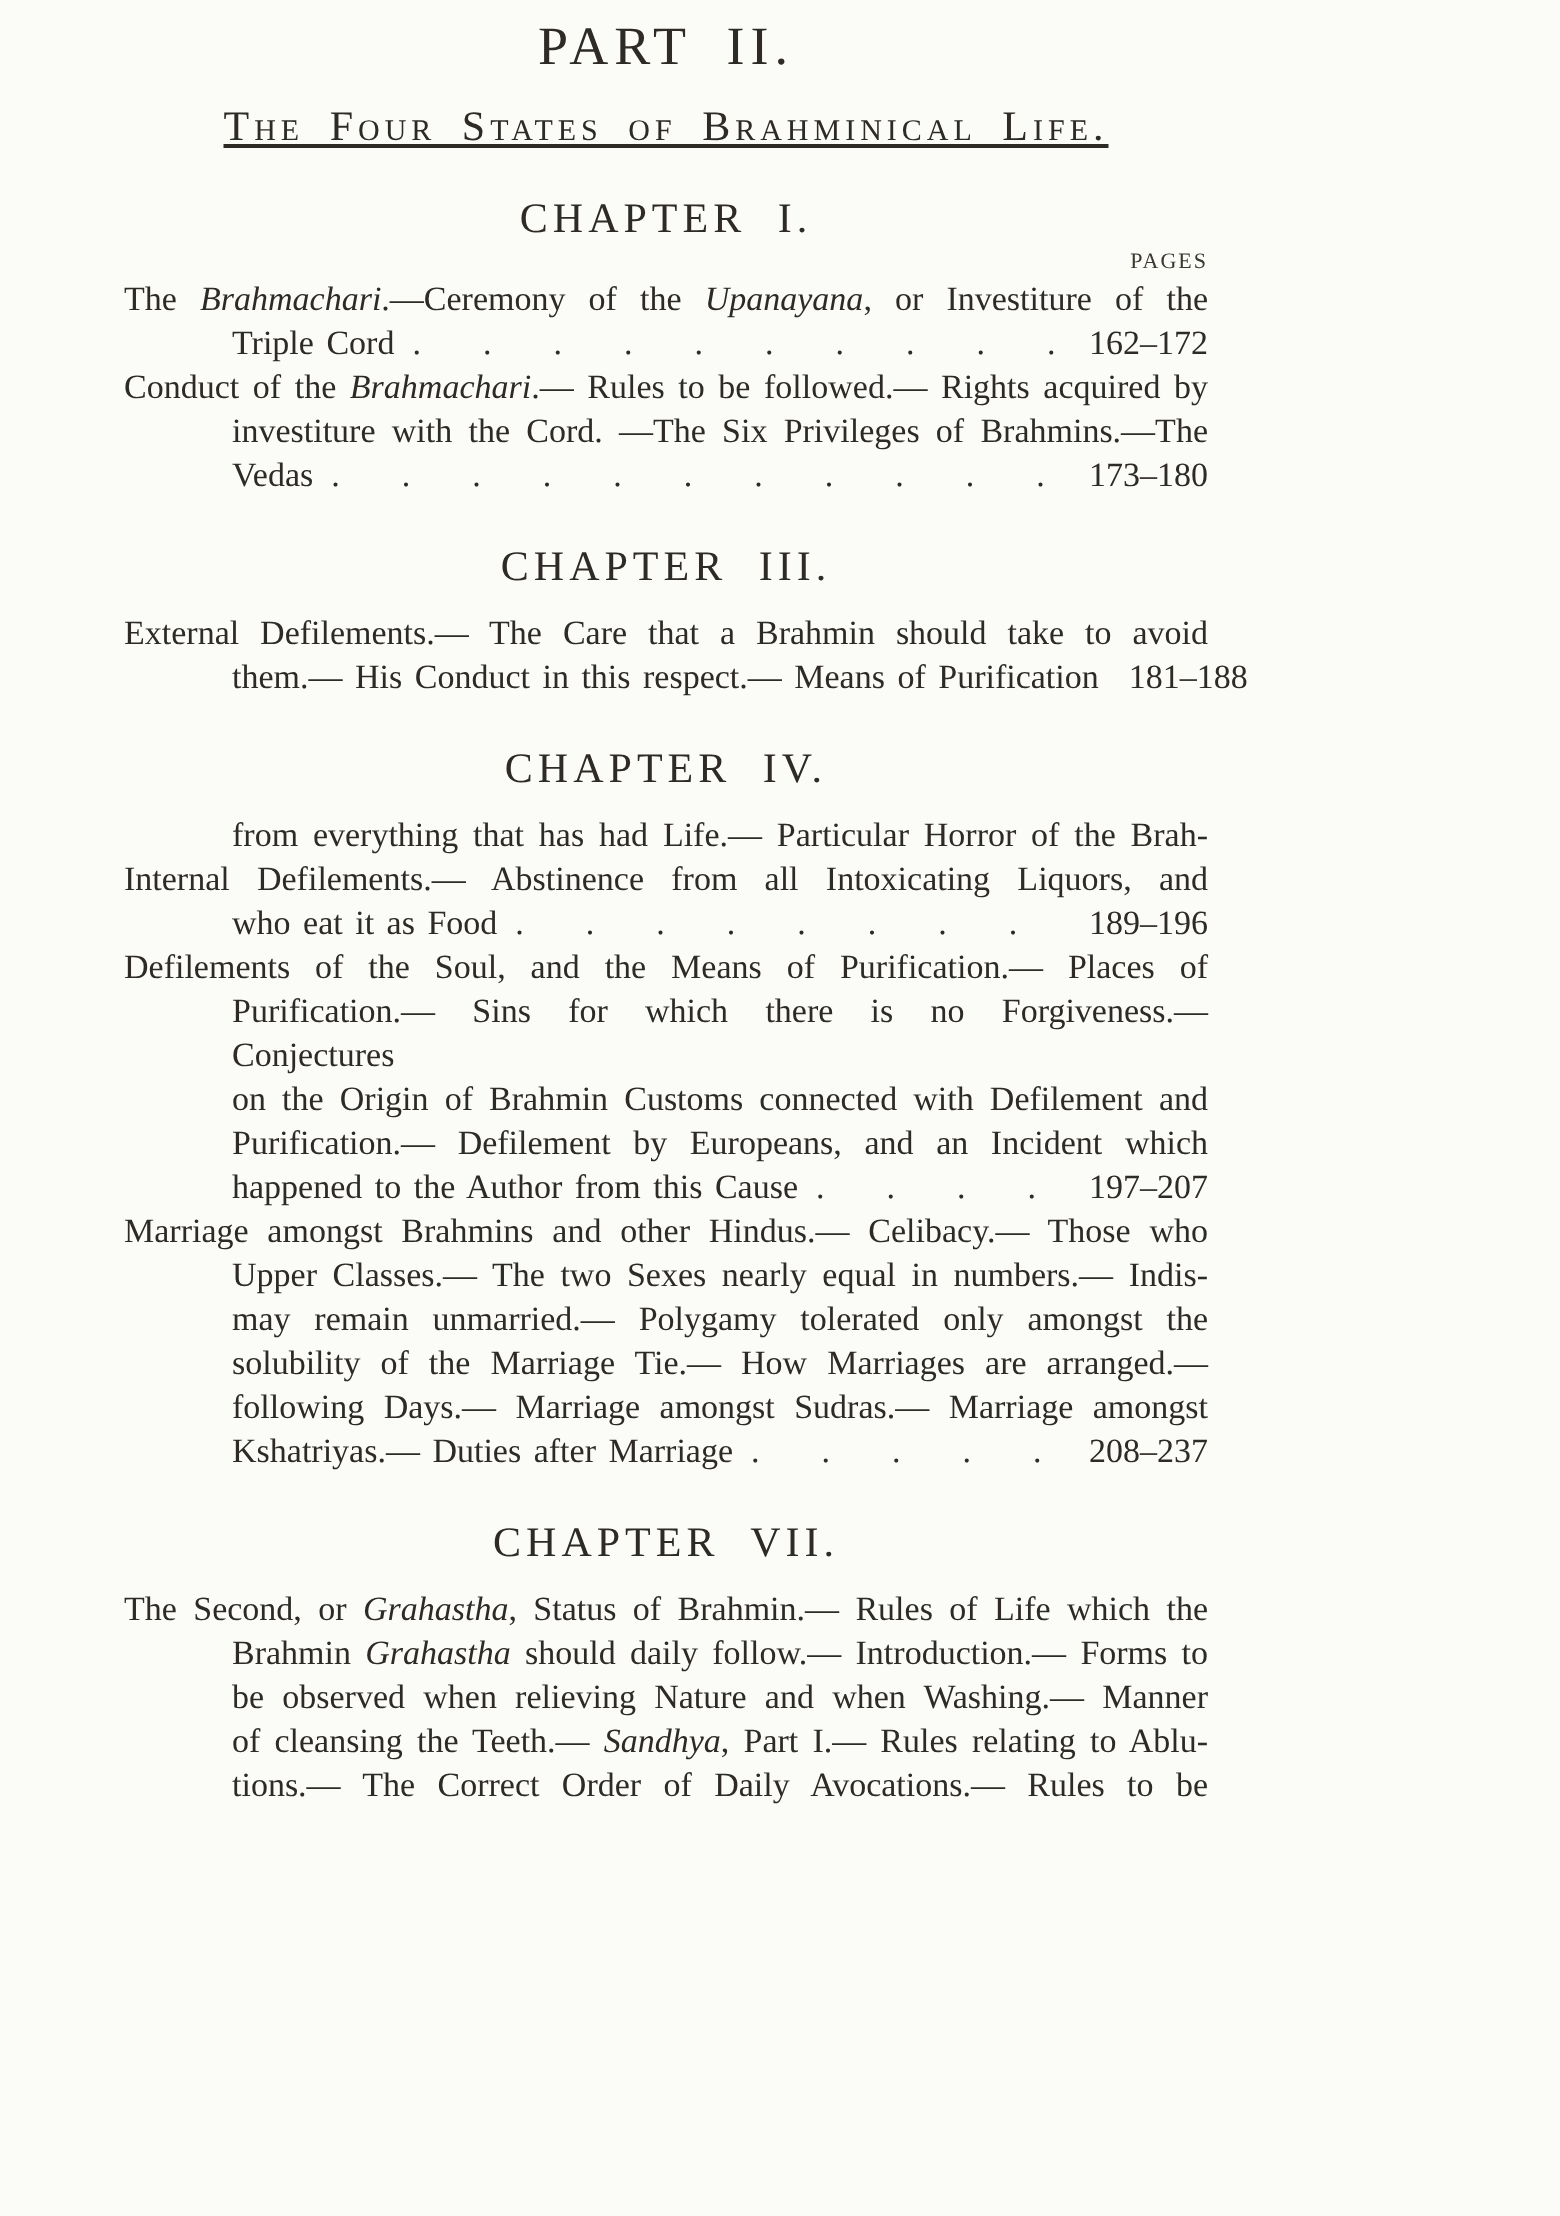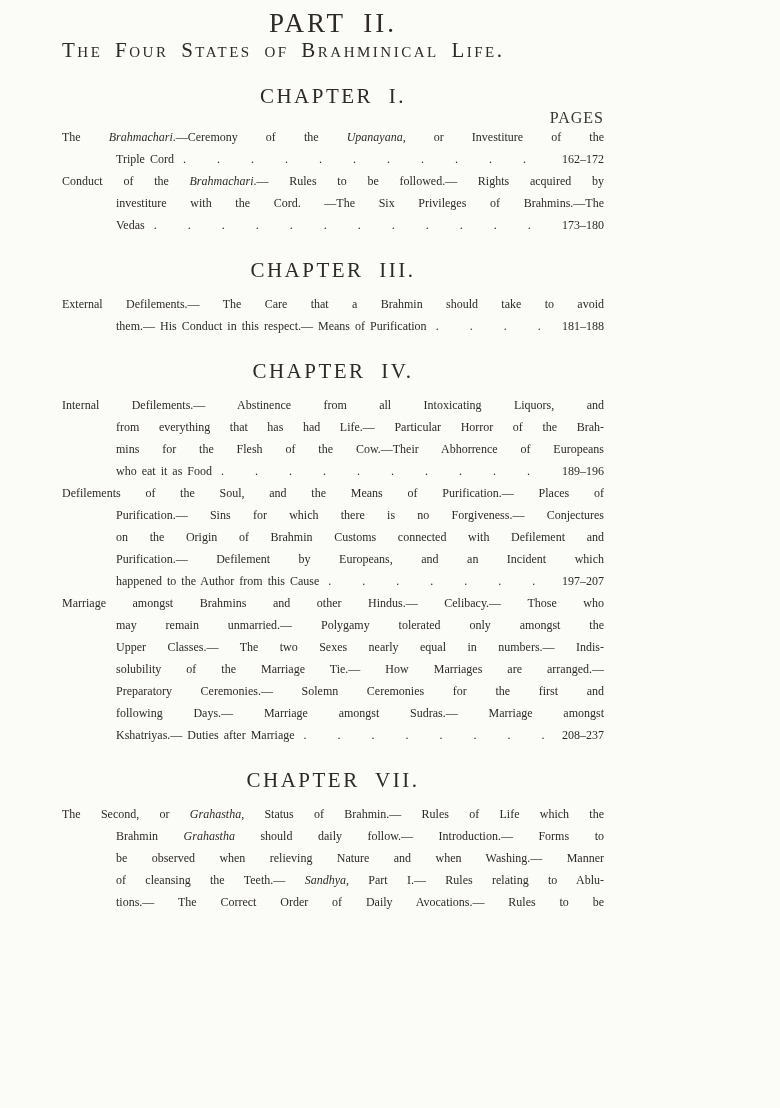--- a/index.html
+++ b/index.html
@@ -18,46 +18,48 @@
     padding: 8px 96px 0 62px;
   }
   .part-title {
     text-align: center;
     font-size: 27px;
     letter-spacing: 3px;
     word-spacing: 8px;
     line-height: 30px;
   }
   .subtitle {
-    text-align: left;
+    text-align: center;
     font-variant: small-caps;
     font-size: 21px;
     letter-spacing: 2.5px;
     word-spacing: 5px;
     line-height: 24px;
+    margin-top: 13px;
+    text-decoration: underline;
   }
   .chapter-heading {
     text-align: center;
     font-size: 21px;
     letter-spacing: 2.5px;
     word-spacing: 8px;
     line-height: 26px;
     margin: 21px 0 10px 0;
   }
   .pages-label {
     text-align: right;
     font-variant: small-caps;
-    font-size: 16px;
+    font-size: 11px;
     letter-spacing: 1px;
     color: #3a372f;
     line-height: 12px;
     margin: -7px 0 2px 0;
   }
   .chapter-entry {
-    font-size: 12px;
+    font-size: 17px;
     line-height: 22px;
     word-spacing: 2px;
   }
   .line {
     text-align: justify;
     text-align-last: justify;
   }
   .line.cont { margin-left: 54px; }
   .line.last {
     display: flex;
@@ -111,46 +113,44 @@
       <div class="chapter-entry">
         <div class="line">External Defilements.— The Care that a Brahmin should take to avoid</div>
         <div class="line cont last">
           <span class="line-text">them.— His Conduct in this respect.— Means of Purification</span>
           <span class="leader">..........................</span>
           <span class="pagenum">181–188</span>
         </div>
       </div>
       <div class="chapter-heading">CHAPTER IV.</div>
       <div class="chapter-entry">
+        <div class="line cont">from everything that has had Life.— Particular Horror of the Brah-</div>
         <div class="line">Internal Defilements.— Abstinence from all Intoxicating Liquors, and</div>
-        <div class="line cont">from everything that has had Life.— Particular Horror of the Brah-</div>
-        <div class="line cont">mins for the Flesh of the Cow.—Their Abhorrence of Europeans</div>
         <div class="line cont last">
           <span class="line-text">who eat it as Food</span>
           <span class="leader">..........................</span>
           <span class="pagenum">189–196</span>
         </div>
       </div>
       <div class="chapter-entry">
         <div class="line">Defilements of the Soul, and the Means of Purification.— Places of</div>
         <div class="line cont">Purification.— Sins for which there is no Forgiveness.— Conjectures</div>
         <div class="line cont">on the Origin of Brahmin Customs connected with Defilement and</div>
         <div class="line cont">Purification.— Defilement by Europeans, and an Incident which</div>
         <div class="line cont last">
           <span class="line-text">happened to the Author from this Cause</span>
           <span class="leader">..........................</span>
           <span class="pagenum">197–207</span>
         </div>
       </div>
       <div class="chapter-entry">
         <div class="line">Marriage amongst Brahmins and other Hindus.— Celibacy.— Those who</div>
+        <div class="line cont">Upper Classes.— The two Sexes nearly equal in numbers.— Indis-</div>
         <div class="line cont">may remain unmarried.— Polygamy tolerated only amongst the</div>
-        <div class="line cont">Upper Classes.— The two Sexes nearly equal in numbers.— Indis-</div>
         <div class="line cont">solubility of the Marriage Tie.— How Marriages are arranged.—</div>
-        <div class="line cont">Preparatory Ceremonies.— Solemn Ceremonies for the first and</div>
         <div class="line cont">following Days.— Marriage amongst Sudras.— Marriage amongst</div>
         <div class="line cont last">
           <span class="line-text">Kshatriyas.— Duties after Marriage</span>
           <span class="leader">..........................</span>
           <span class="pagenum">208–237</span>
         </div>
       </div>
       <div class="chapter-heading">CHAPTER VII.</div>
       <div class="chapter-entry">
         <div class="line">The Second, or <i>Grahastha</i>, Status of Brahmin.— Rules of Life which the</div>

